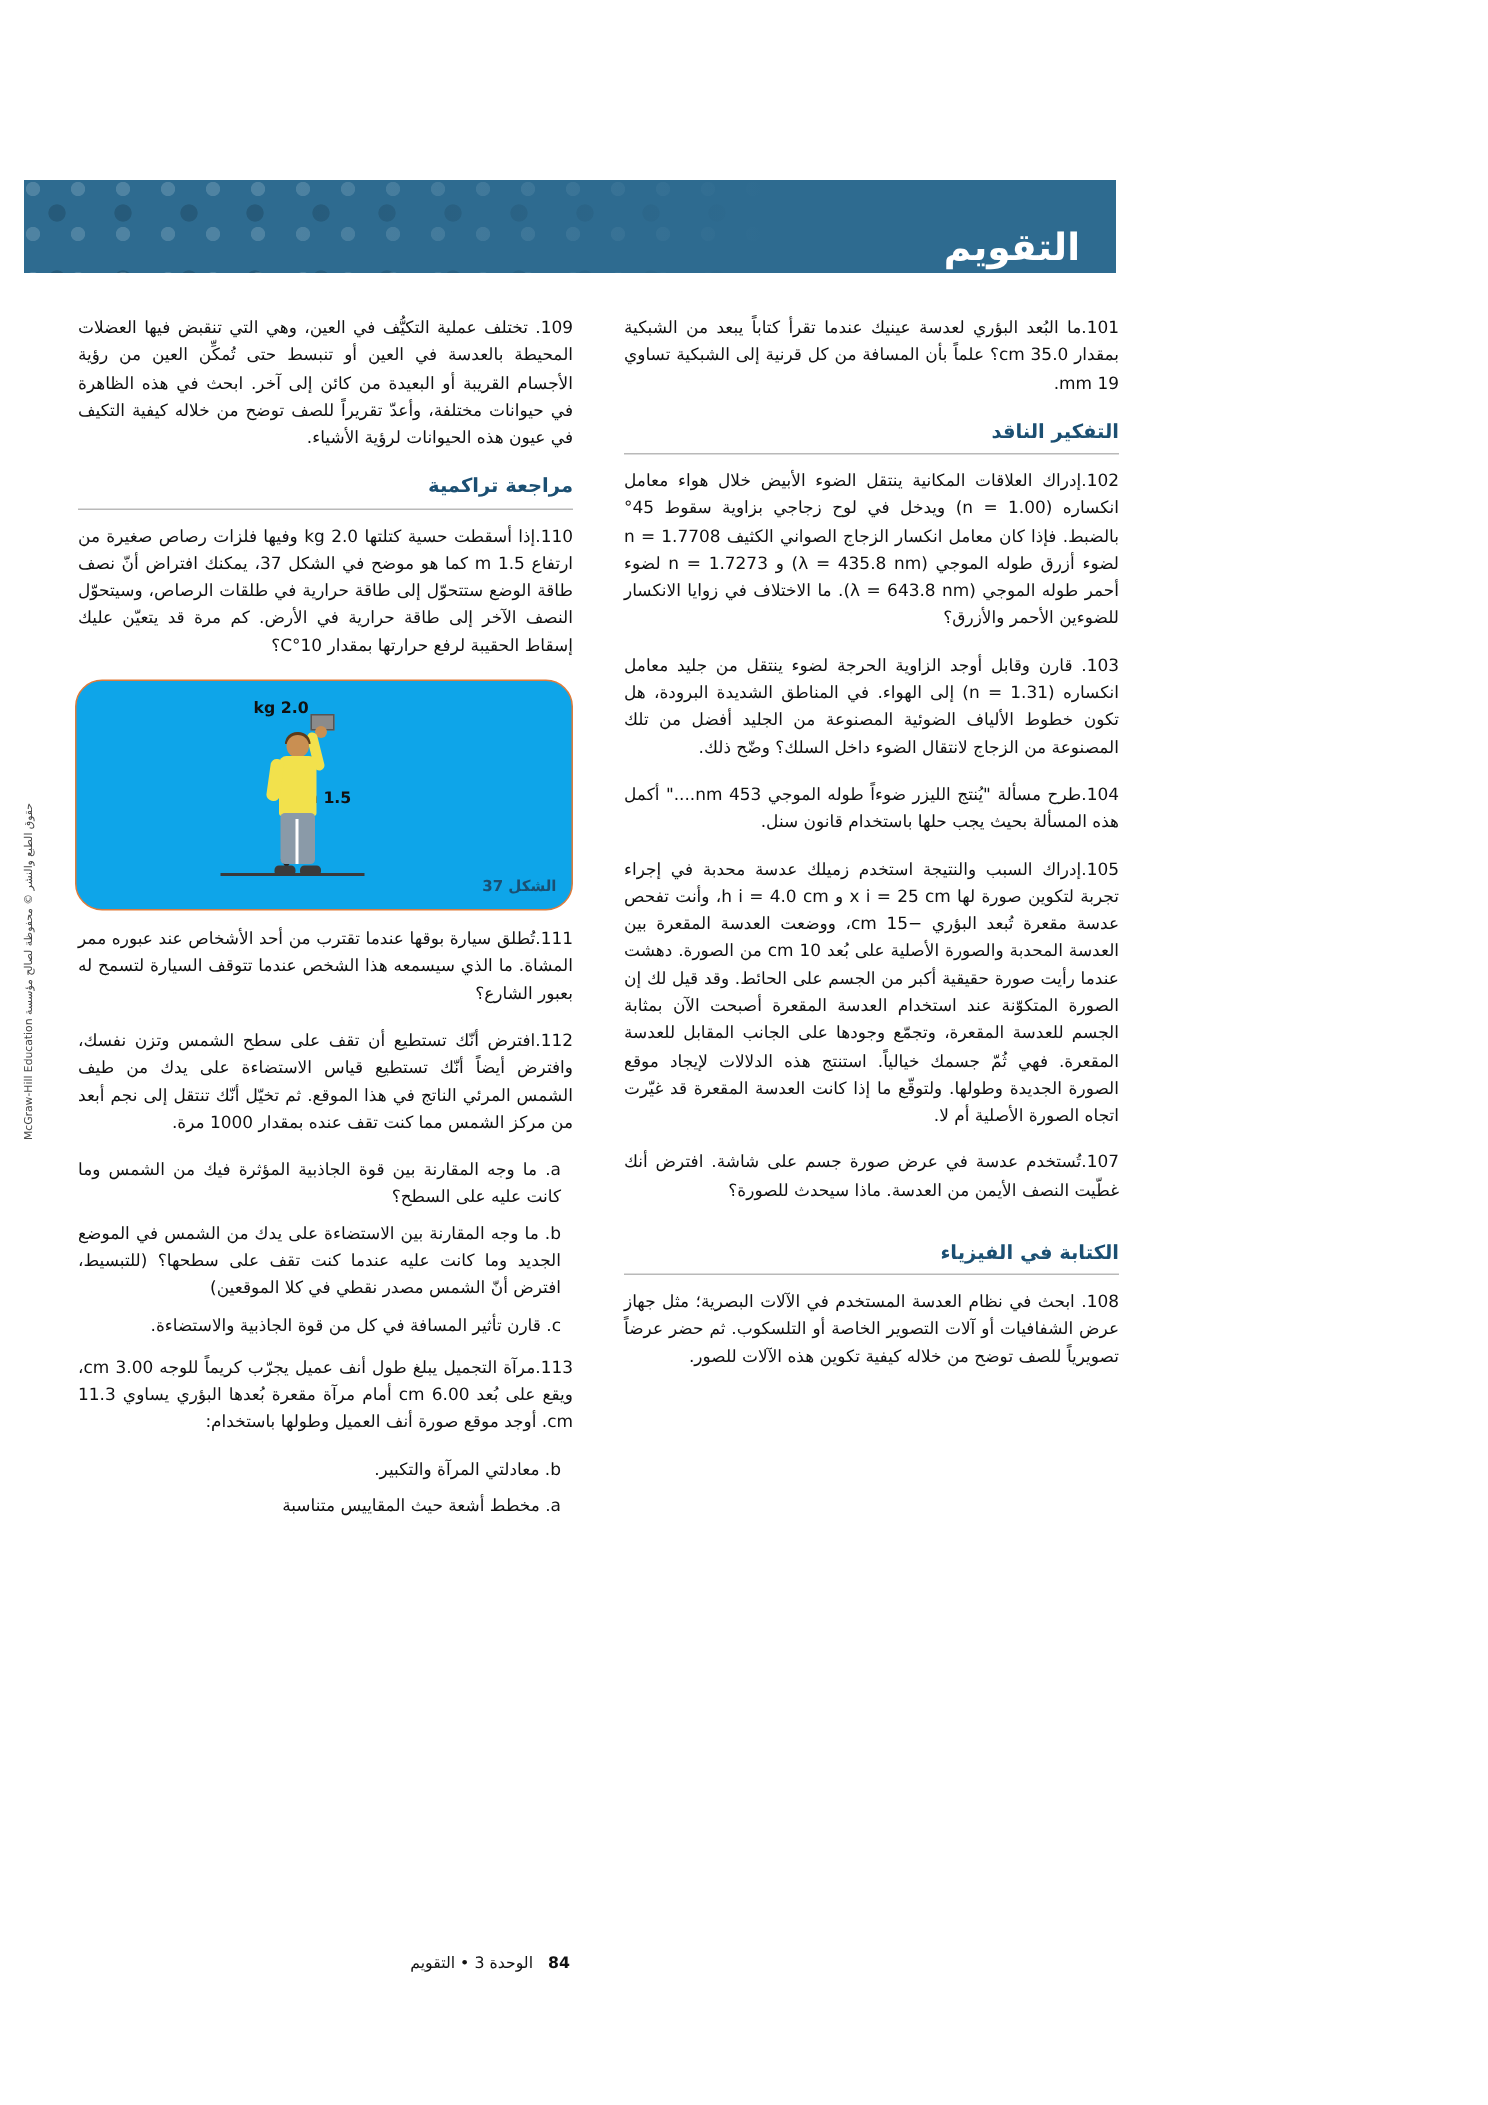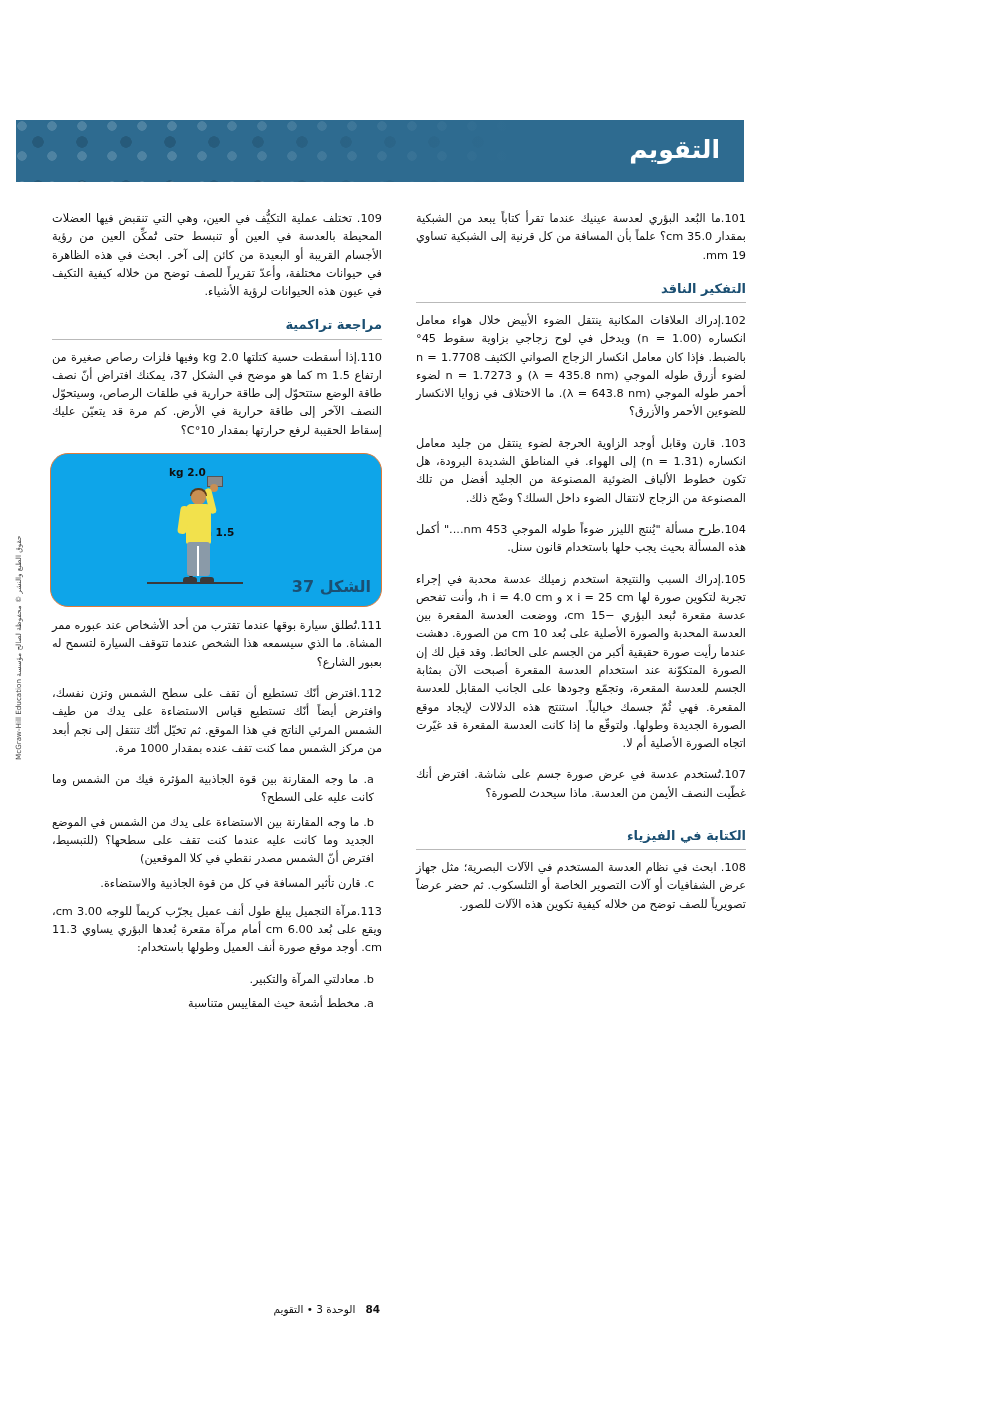--- a/index.html
+++ b/index.html
@@ -23,21 +23,21 @@
       radial-gradient(circle at 6px 6px, rgba(255,255,255,.17) 4.5px, transparent 5px),
       radial-gradient(circle at 22px 22px, rgba(0,0,0,.16) 5.5px, transparent 6px);
     background-size:30px 30px, 44px 44px;
     opacity:.95;
   }
   .banner .fade{
     position:absolute;inset:0;
     background:linear-gradient(to left, #2e6b90 32%, rgba(46,107,144,0) 78%);
   }
   .banner .title{
-    position:absolute;right:24px;top:15px;
+    position:absolute;right:24px;top:30px;
     font-size:25px;font-weight:bold;color:#ffffff;letter-spacing:0;
   }
 
   
   .col{position:absolute;top:210px;width:330px;font-size:11.3px;line-height:1.62;text-align:justify;}
   .col-right{right:246px;}   
   .col-left{right:610px;}    
 
   .sec-head{
     font-size:13px;font-weight:bold;color:#1b4f72;
@@ -46,21 +46,21 @@
   .sec-rule{border:0;border-top:1.2px solid #b9b9b9;margin:2px 0 9px 0;}
   .q{margin:0 0 13px 0;}
   .sub{margin:0 0 6px 0;padding-right:8px;}
 
   
   .figure{
     position:relative;margin:8px 0 10px 0;width:330px;height:152px;
     border:1.3px solid #e07b39;border-radius:18px;background:#0ea5e9;
   }
   .fig-caption{
-    position:absolute;right:10px;bottom:6px;font-size:16px;font-weight:bold;color:#1b4f72;
+    position:absolute;right:10px;bottom:6px;font-size:10px;font-weight:bold;color:#1b4f72;
   }
   .fig-mass{position:absolute;left:118px;top:10px;font-size:10.5px;font-weight:bold;}
   .fig-h{position:absolute;left:150px;top:70px;font-size:10.5px;font-weight:bold;}
   .fig-arrow{position:absolute;left:139px;top:58px;width:1.4px;height:66px;background:#222;}
   .fig-arrow:before,.fig-arrow:after{
     content:"";position:absolute;left:-3.2px;border-left:4px solid transparent;border-right:4px solid transparent;
   }
   .fig-arrow:before{top:-1px;border-bottom:6px solid #222;}
   .fig-arrow:after{bottom:-1px;border-top:6px solid #222;}
   .fig-ground{position:absolute;left:96px;bottom:22px;width:96px;height:1.6px;background:#3a3a3a;}

